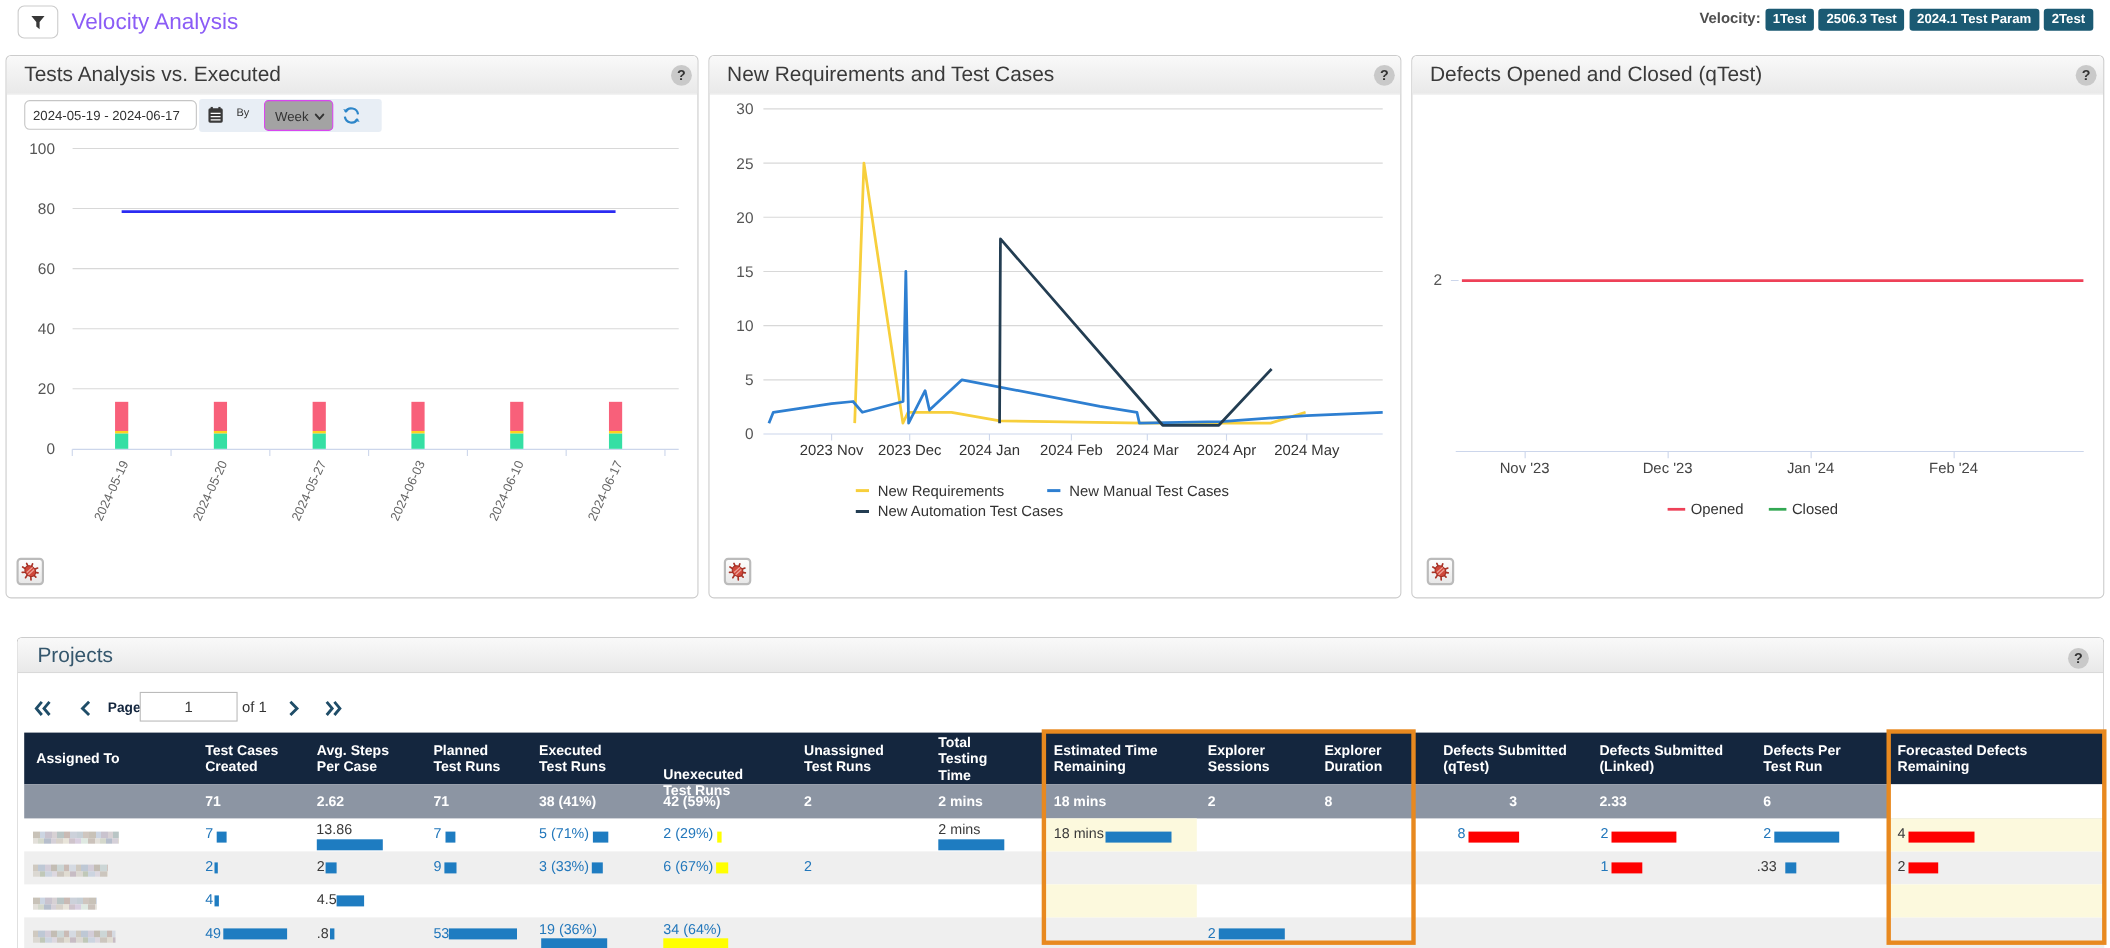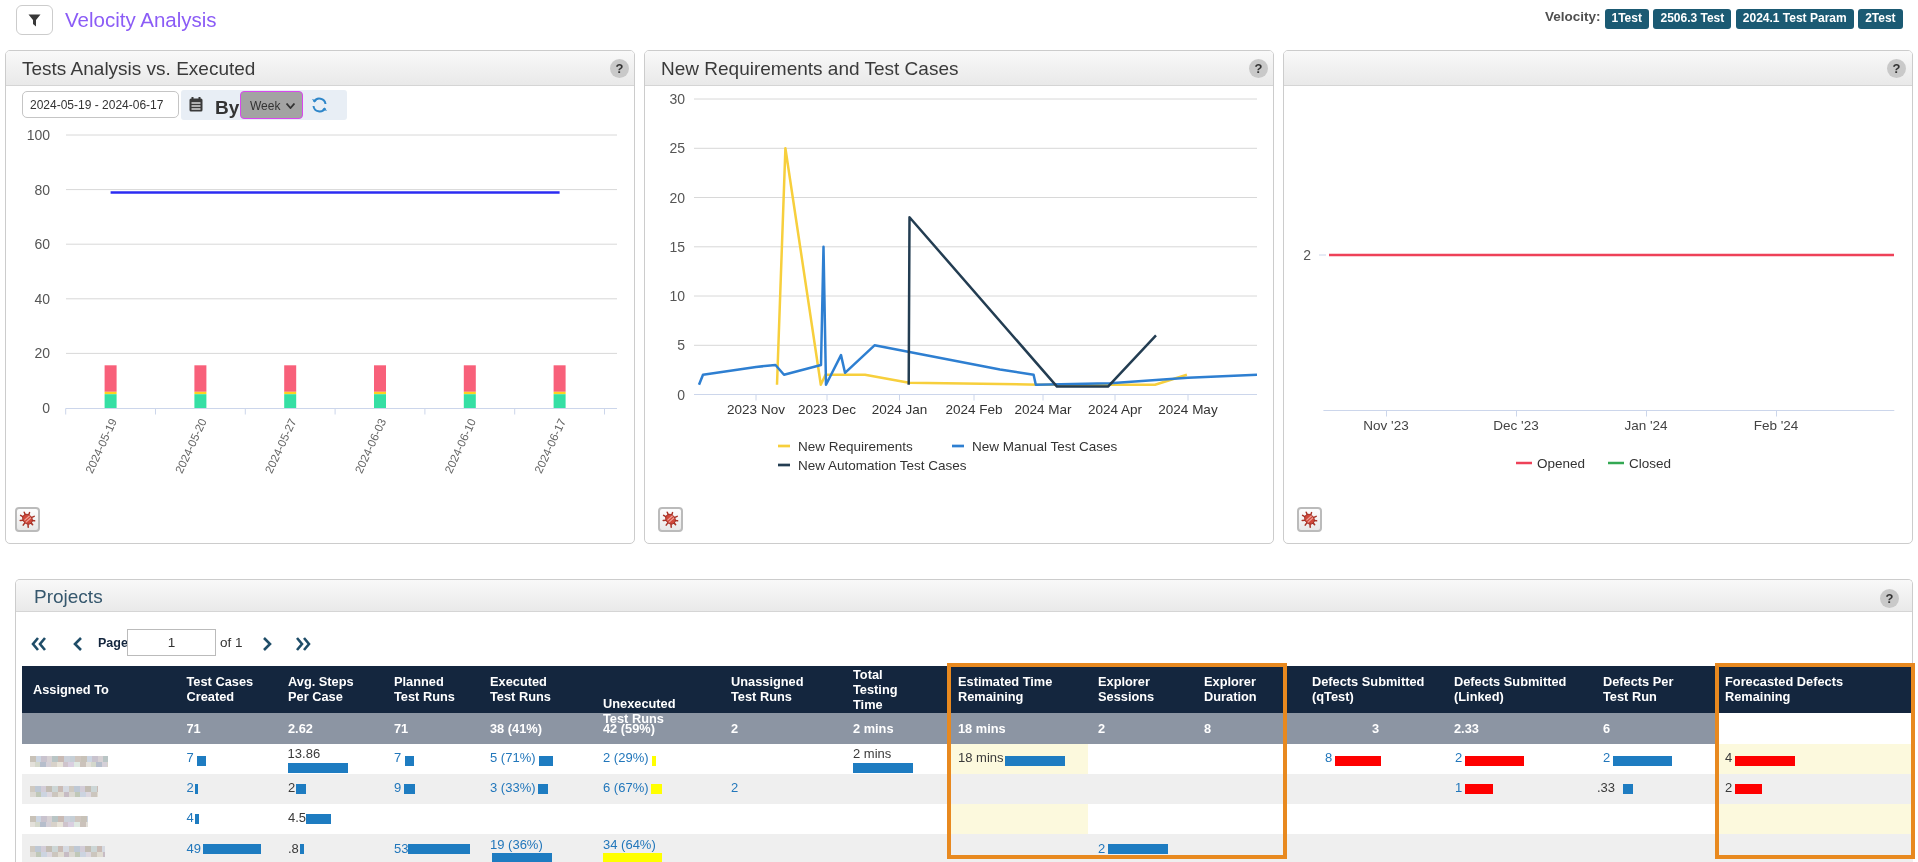--- a/index.html
+++ b/index.html
@@ -43,20 +43,21 @@
     </div>
 </div>
 <div class="panel" style="left:644px;top:50px;width:628px;height:492px" id="p2">
 <div class="phead">
       <div class="ptitle">New Requirements and Test Cases</div>
       <div class="qm" style="left:604px">?</div>
     </div>
 </div>
 <div class="panel" style="left:1283px;top:50px;width:628px;height:492px" id="p3">
 <div class="phead">
+      <div class="ptitle">Defects Opened and Closed (qTest)</div>
       <div class="qm" style="left:603px">?</div>
     </div>
 </div>
 
 <div class="panel" style="left:15px;top:579px;width:1896px;height:300px;border-bottom:none">
 <div class="phead" style="height:31px">
       <div class="ptitle" style="left:18px;top:6px;color:#35576d">Projects</div>
       <div class="qm" style="left:1864px;top:9px">?</div>
     </div>
 </div>
@@ -123,21 +124,21 @@
 <svg class="abs" style="left:189px;top:97px" width="14" height="15" viewBox="0 0 14 15">
     <rect x="0.5" y="1.5" width="13" height="13" rx="1.5" fill="#3a3a3a"></rect>
     <rect x="2.5" y="0" width="2" height="3" fill="#3a3a3a"></rect>
     <rect x="9.5" y="0" width="2" height="3" fill="#3a3a3a"></rect>
     <g stroke="#fff" stroke-width="1.2">
       <line x1="2.5" y1="6" x2="11.5" y2="6"></line>
       <line x1="2.5" y1="9" x2="11.5" y2="9"></line>
       <line x1="2.5" y1="12" x2="11.5" y2="12"></line>
     </g>
   </svg>
-<div class="abs" style="left:215px;top:97px;font-size:19px;font-weight:700;color:#333">By</div>
+<div class="abs" style="left:215px;top:97px;font-size:10px;font-weight:400;color:#333">By</div>
 <div class="abs" style="left:240px;top:91px;width:63px;height:28px;background:#a3a3a3;border:1px solid #d946ef;border-radius:4px;box-sizing:border-box">
 <span style="position:absolute;left:9px;top:7px;font-size:12px;color:#333">Week</span>
 <svg style="position:absolute;right:7px;top:11px" width="9" height="6" viewBox="0 0 9 6">
       <path d="M0.5 0.5 L4.5 5 L8.5 0.5" fill="none" stroke="#333" stroke-width="1.8"></path>
     </svg>
 </div>
 <svg class="abs" style="left:311px;top:97px" width="17" height="16" viewBox="0 0 17 16">
 <path d="M14.5 7 a6.2 6.2 0 0 0 -11.6 -2.2" fill="none" stroke="#2e86c9" stroke-width="2"></path>
 <path d="M2.5 9 a6.2 6.2 0 0 0 11.6 2.2" fill="none" stroke="#2e86c9" stroke-width="2"></path>
 <path d="M1 2 L3.3 5.6 L6 3.4 Z" fill="#2e86c9"></path>

